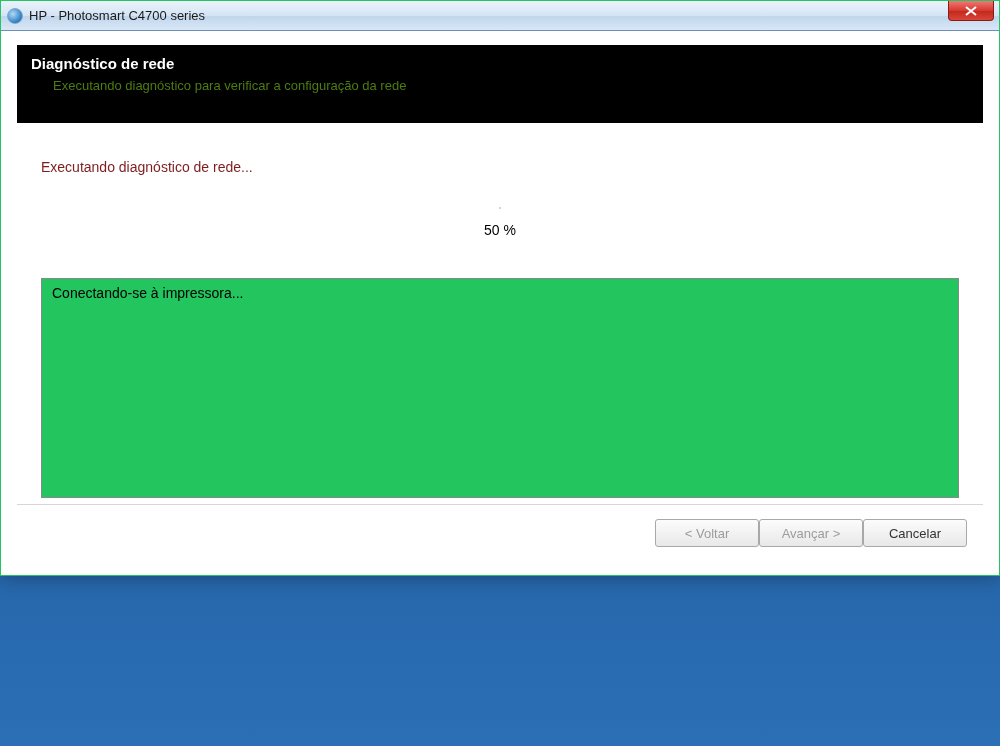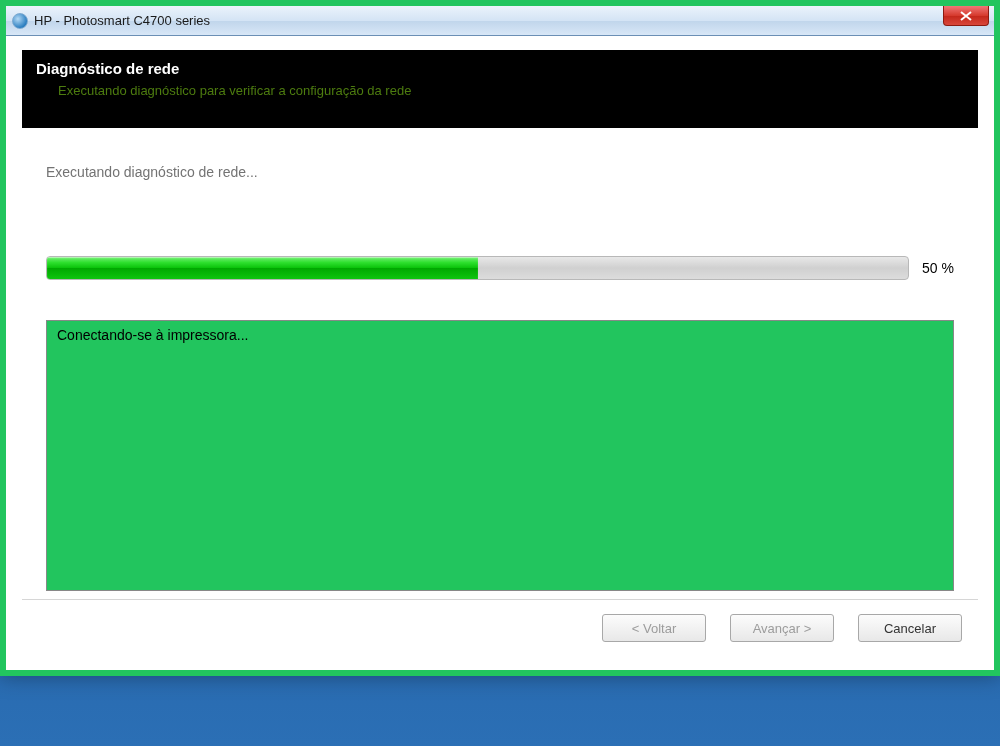--- a/index.html
+++ b/index.html
@@ -6,23 +6,23 @@
     body {
       width: 1000px;
       height: 746px;
       font-family: "Segoe UI", Tahoma, sans-serif;
       font-size: 13px;
       background: linear-gradient(to bottom, #1a4d8f, #2b6fb5);
       overflow: hidden;
     }
     .window {
       width: 1000px;
-      height: 676px;
+      height: 576px;
       background: #fff;
-      border: 6px solid #22c55e;
+      border: 1px solid #22c55e;
       display: flex;
       flex-direction: column;
       box-shadow: 0 0 20px rgba(0,0,0,0.35);
     }
     .titlebar {
       height: 30px;
       background: linear-gradient(to bottom, #ebf3fb 0%, #d4e4f5 50%, #c0d5eb 51%, #d8e7f7 100%);
       border-bottom: 1px solid #6b8fb5;
       display: flex;
       align-items: center;
@@ -106,28 +106,29 @@
 
     .content {
       flex: 1;
       padding: 36px 24px 8px 24px;
       display: flex;
       flex-direction: column;
       min-height: 0;
     }
     .status-line {
       font-size: 14px;
-      color: #737373;
-      margin-bottom: 76px;
+      color: #7f1d1d;
+      margin-bottom: 32px;
     }
     .progress-row {
       display: flex;
       align-items: center;
       gap: 13px;
       margin-bottom: 40px;
+      flex-direction: column;
     }
     .progress-outer {
       flex: 1;
       height: 24px;
       background: linear-gradient(to bottom, #e8e8e8, #d0d0d0 50%, #dcdcdc);
       border: 1px solid #b8b8b8;
       border-radius: 4px;
       overflow: hidden;
       position: relative;
     }
@@ -151,21 +152,21 @@
       font-size: 14px;
       color: #000;
       overflow: auto;
     }
 
     .footer {
       border-top: 1px solid #d6d6d6;
       padding: 14px 16px 16px 0;
       display: flex;
       justify-content: flex-end;
-      gap: 24px;
+      gap: 0;
       background: #fff;
     }
     .btn {
       min-width: 104px;
       height: 28px;
       border: 1px solid #a8a8a8;
       border-radius: 3px;
       background: linear-gradient(to bottom, #fcfcfc, #e8e8e8);
       font-family: inherit;
       font-size: 13px;

